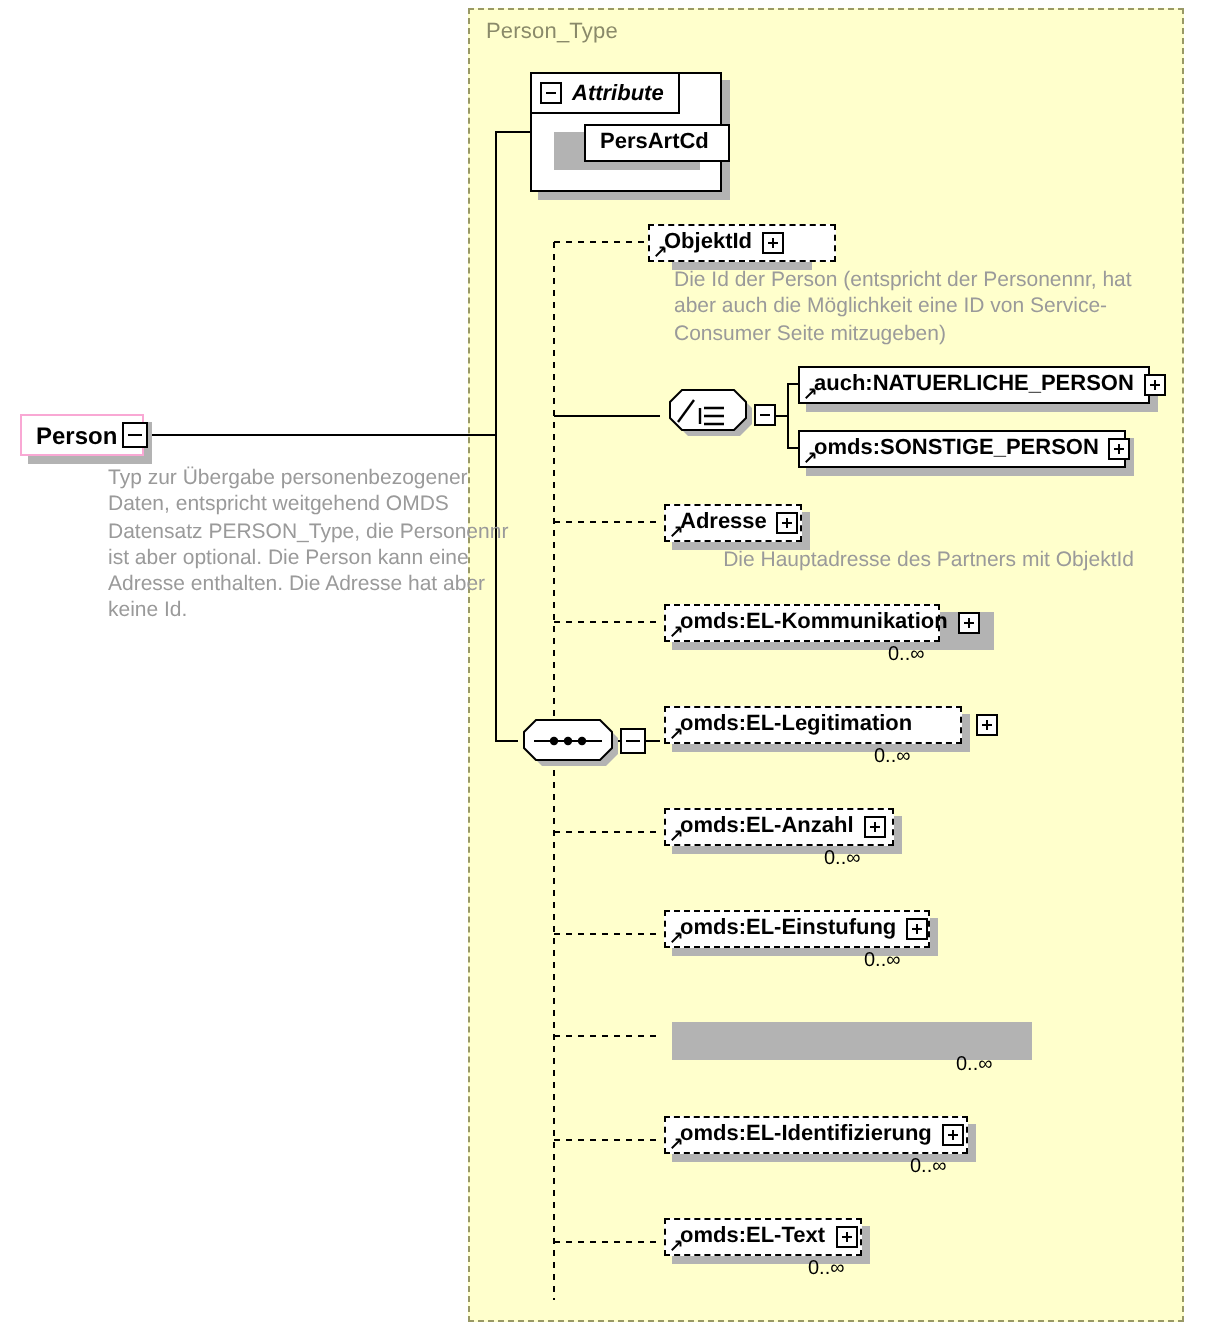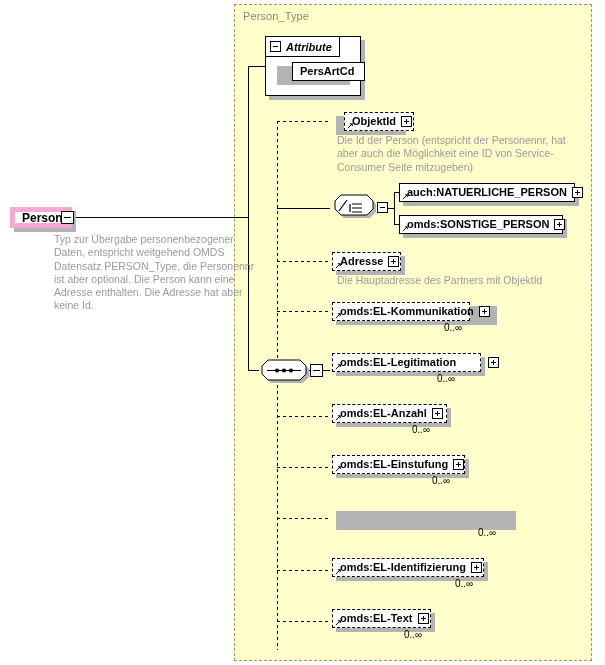--- a/index.html
+++ b/index.html
@@ -166,21 +166,21 @@
   }
 
   
   .root-node {
     position: absolute;
     left: 10px;
     top: 207px;
     width: 62px;
     height: 21px;
     background: #ffffff;
-    border: 5px solid #f9a8d4;
+    border: 1px solid #f9a8d4;
     box-sizing: border-box;
     display: flex;
     align-items: center;
     padding-left: 7px;
   }
   .root-shadow {
     position: absolute;
     left: 14px;
     top: 211px;
     width: 62px;
@@ -289,21 +289,21 @@
     <span class="pm-box"></span>
     <span class="attr-tab-label">Attribute</span>
   </div>
 
   <div class="node-shadow" style="left:277px; top:66px; width:73px;"></div>
   <div class="node solid" style="left:273px; top:62px; width:73px;margin-left:19px;">
     <span class="node-label">PersArtCd</span>
   </div>
 
   <div class="node-shadow" style="left:336px; top:116px; width:70px;"></div>
-  <div class="node dashed" style="left:344px; top:112px; width:70px;">
+  <div class="node dashed" style="left:324px; top:112px; width:94px;">
     <span class="node-label">ObjektId</span>
     <span class="pm-box plus"></span>
     <svg class="ref-arrow" viewBox="0 0 8 8">
       <path d="M1 7 L6 2 M6 2 H3.2 M6 2 V4.8" stroke="#000" stroke-width="1.1" fill="none"></path>
     </svg>
   </div>
   <div class="doc" style="left:337px; top:134px; width:230px;">Die Id der Person (entspricht der Personennr, hat aber auch die Möglichkeit eine ID von Service-Consumer Seite mitzugeben)</div>
 
   <div class="node-shadow" style="left:403px; top:187px; width:176px;"></div>
   <div class="node solid" style="left:399px; top:183px; width:176px;">
@@ -324,21 +324,21 @@
   </div>
 
   <div class="node-shadow" style="left:336px; top:256px; width:69px;"></div>
   <div class="node dashed" style="left:332px; top:252px; width:69px;">
     <span class="node-label">Adresse</span>
     <span class="pm-box plus"></span>
     <svg class="ref-arrow" viewBox="0 0 8 8">
       <path d="M1 7 L6 2 M6 2 H3.2 M6 2 V4.8" stroke="#000" stroke-width="1.1" fill="none"></path>
     </svg>
   </div>
-  <div class="doc" style="left:337px; top:274px; width:230px;">Die Hauptadresse des Partners mit ObjektId</div>
+  <div class="doc" style="left:337px; top:274px; width:230px;text-align:right;">Die Hauptadresse des Partners mit ObjektId</div>
 
   <div class="node-shadow" style="left:336px; top:306px; width:161px;"></div>
   <div class="node dashed" style="left:332px; top:302px; width:138px;">
     <span class="node-label">omds:EL-Kommunikation</span>
     <span class="pm-box plus"></span>
     <svg class="ref-arrow" viewBox="0 0 8 8">
       <path d="M1 7 L6 2 M6 2 H3.2 M6 2 V4.8" stroke="#000" stroke-width="1.1" fill="none"></path>
     </svg>
   </div>
   <div class="occurs" style="left:444px; top:322px;">0..∞</div>

